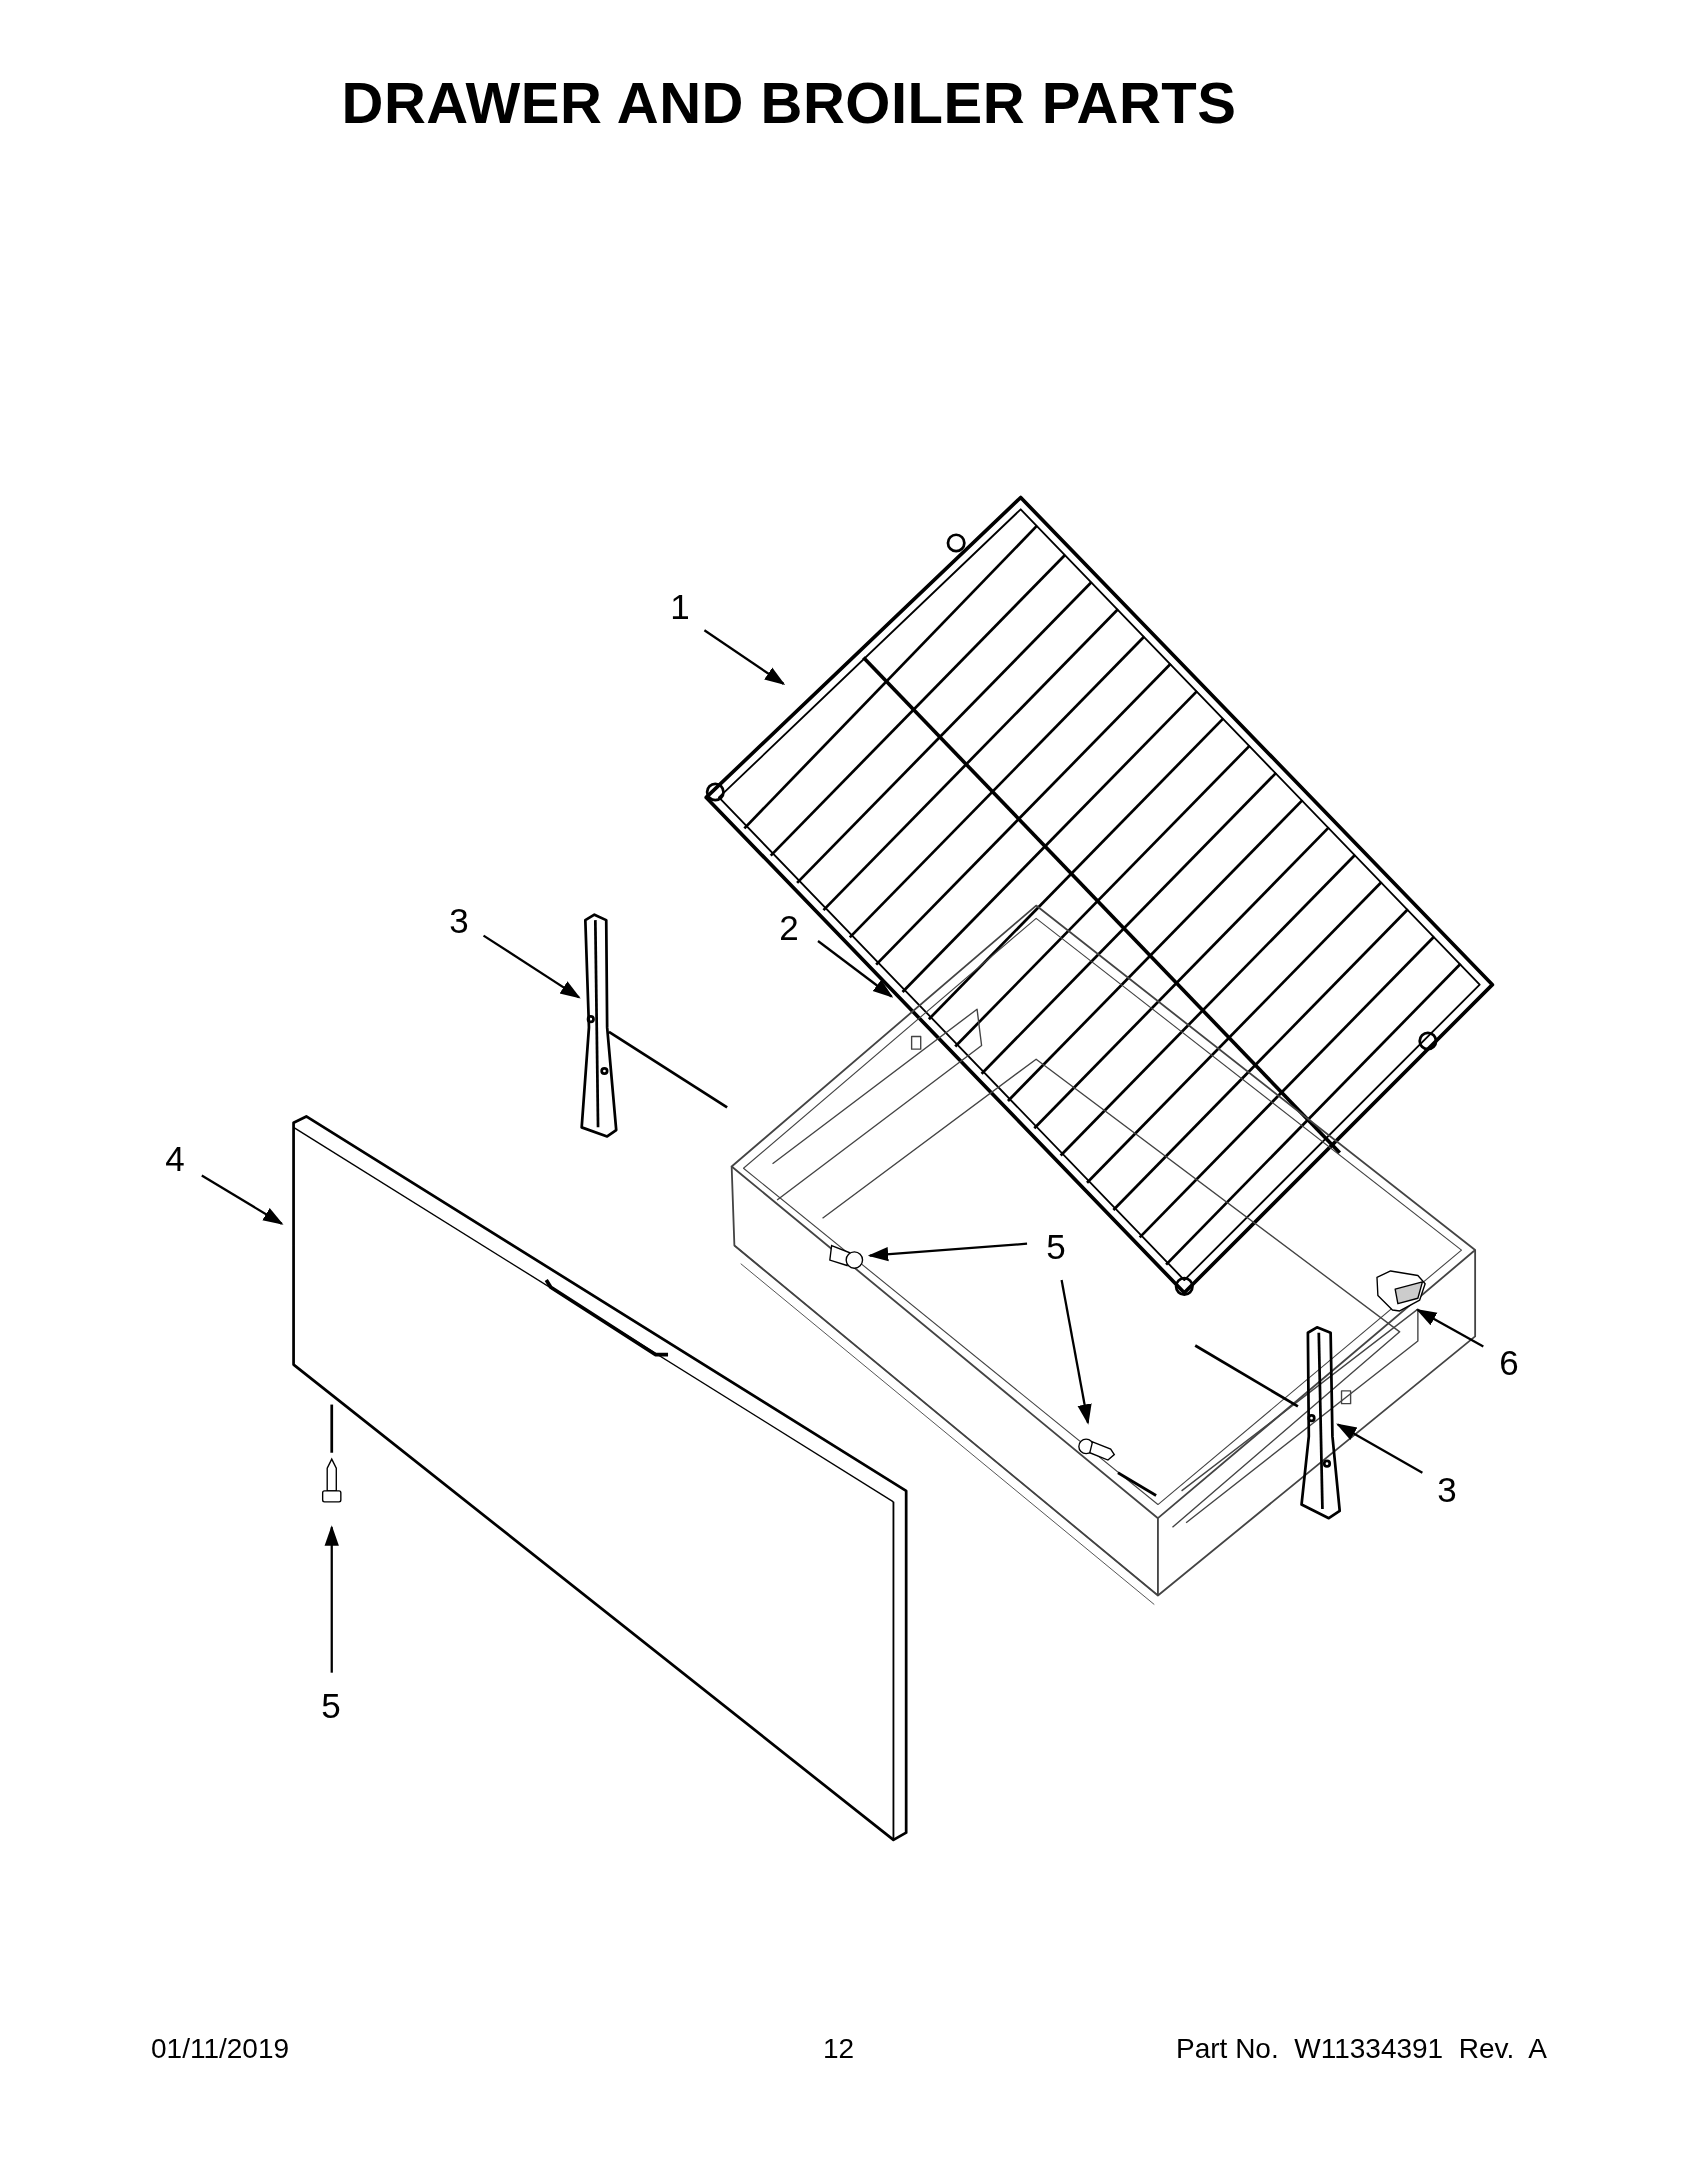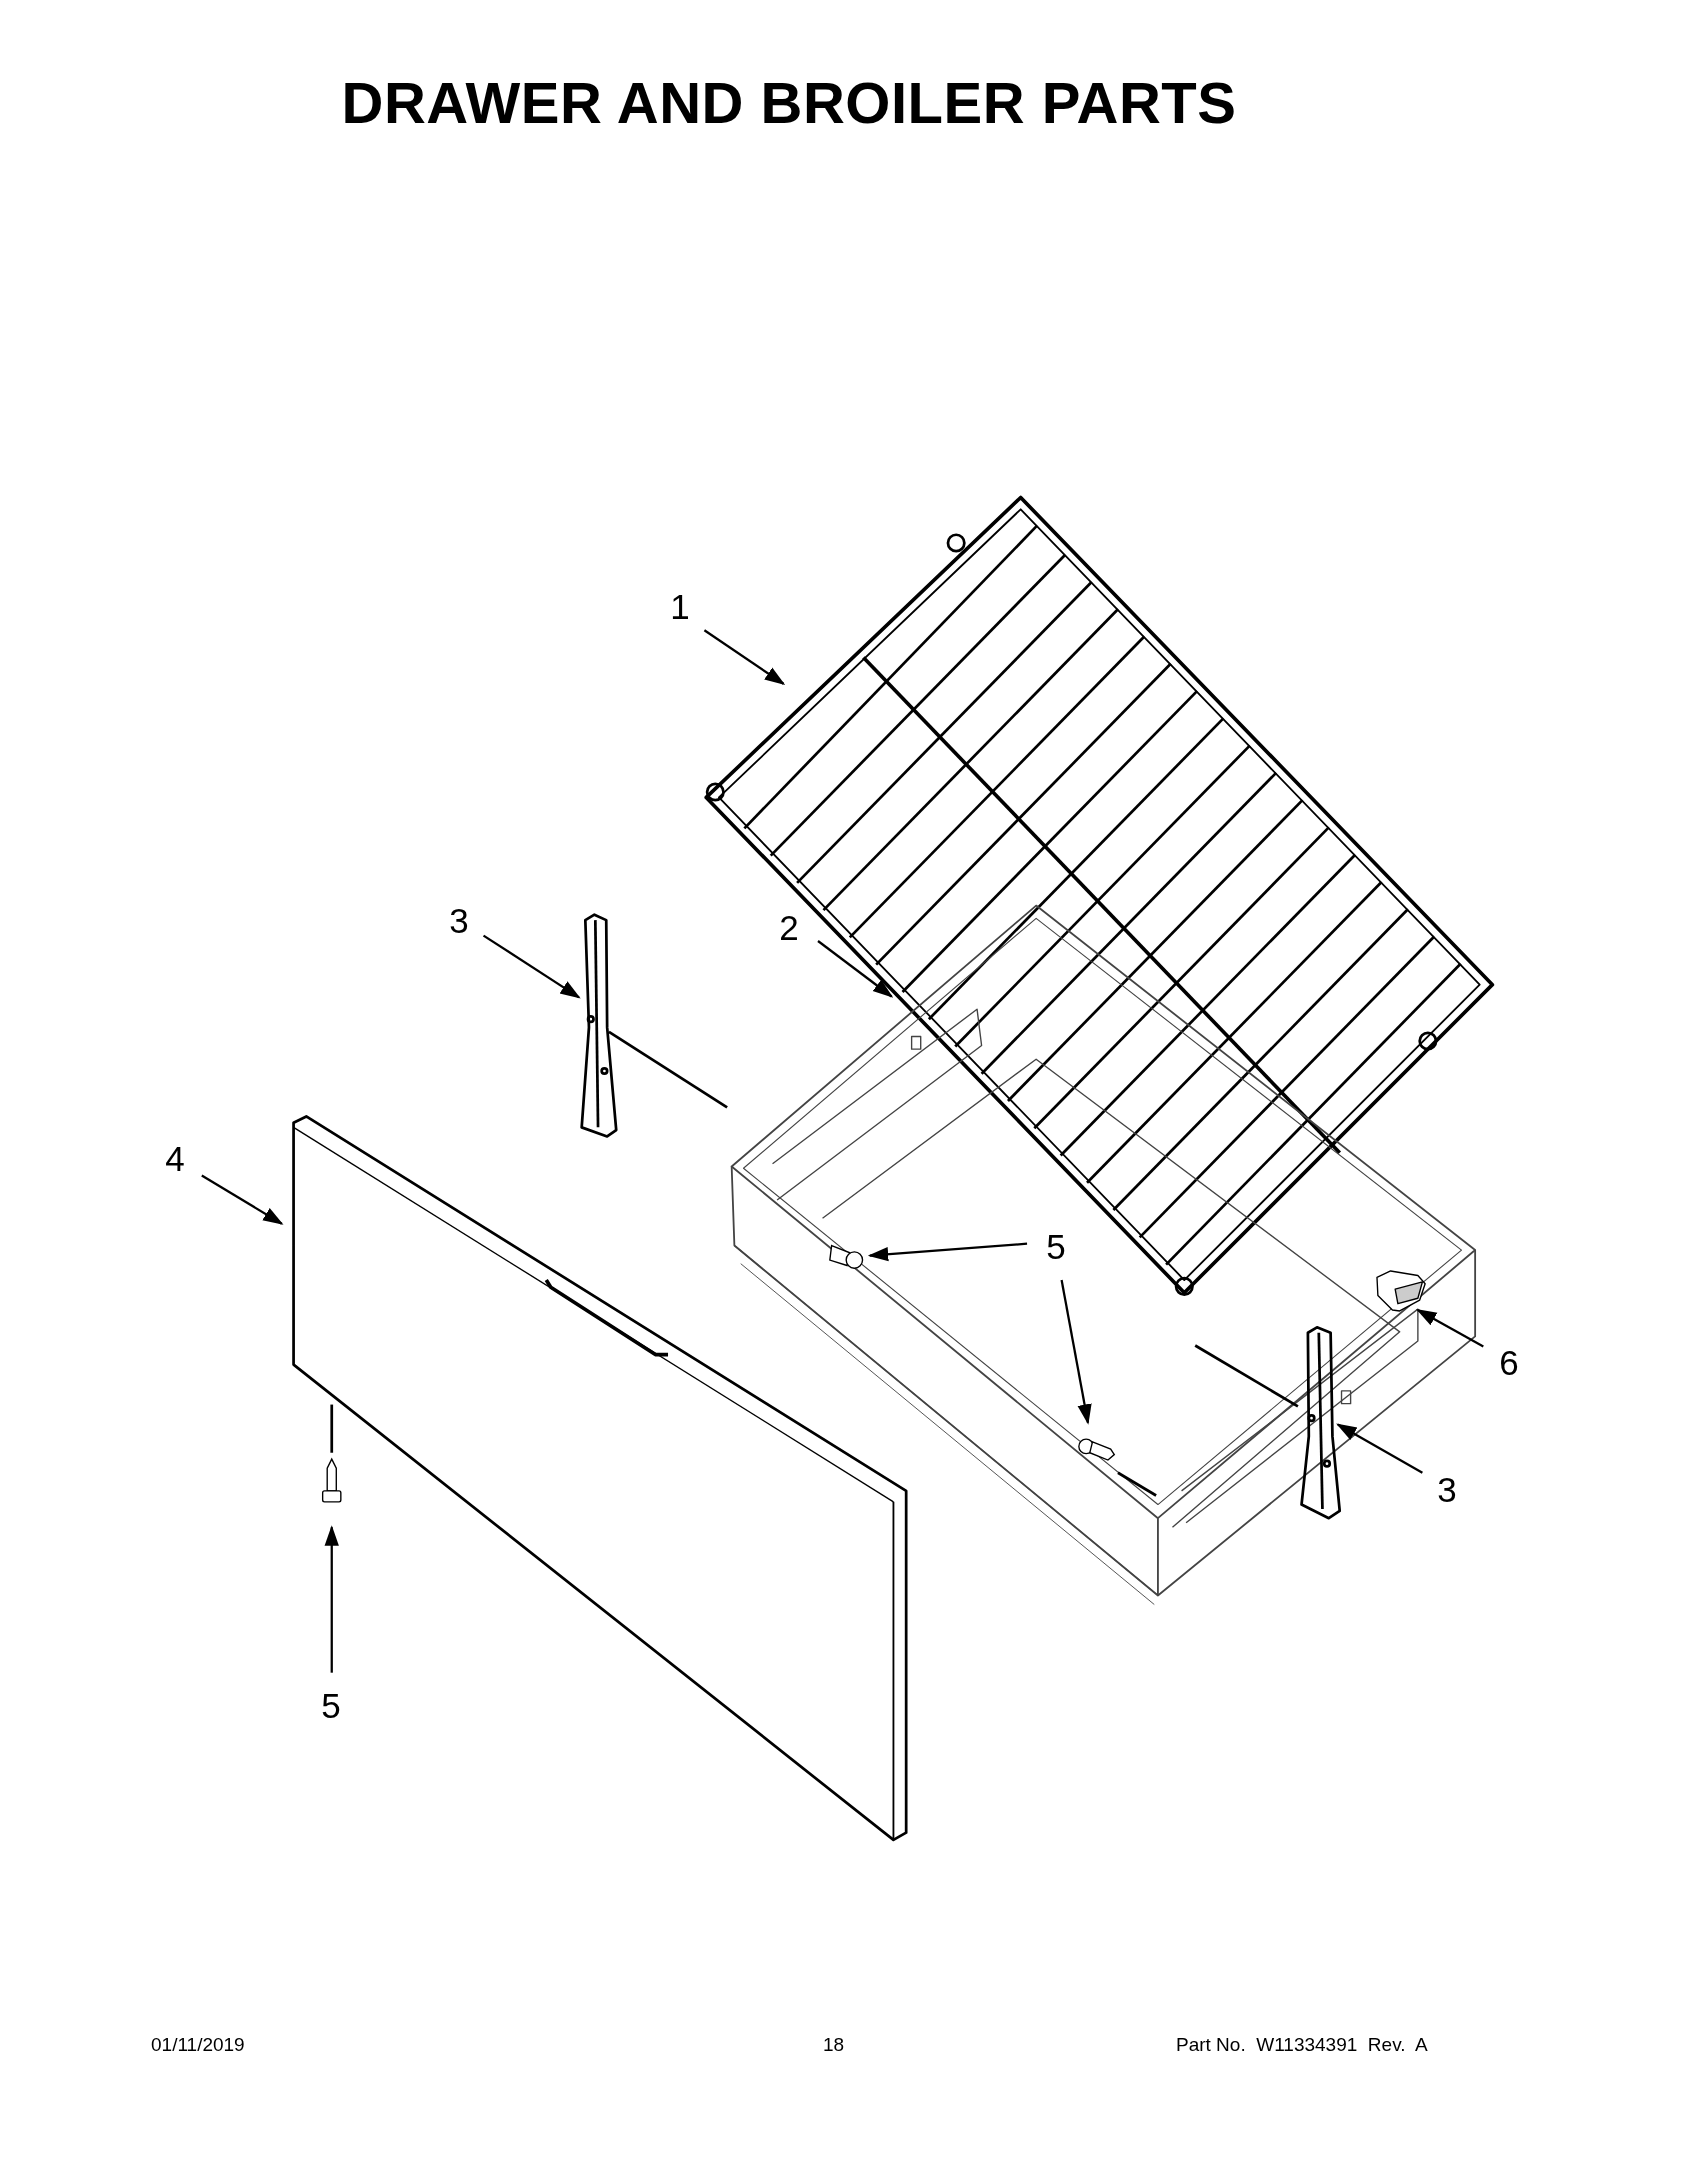--- a/index.html
+++ b/index.html
@@ -2,21 +2,21 @@
 <html style="font-size:14.5px"><head>
 <meta charset="utf-8">
 <style>
   html, body { margin:0; padding:0; background:#ffffff; }
   body { width:1686px; height:2182px; position:relative; overflow:hidden;
          font-family:"Liberation Sans", sans-serif; color:#000; }
   .title { position:absolute; left:0; width:1578px; top:69px; text-align:center;
            font-weight:bold; font-size:58px; letter-spacing:0.5px; }
   .diagram { position:absolute; left:0; top:0; width:1686px; height:2182px; }
   .callout { position:absolute; font-size:35px; line-height:1; transform:translate(-50%,-50%); }
-  .footer { position:absolute; top:2035px; font-size:19px; line-height:1; }
+  .footer { position:absolute; top:2035px; font-size:28px; line-height:1; }
 </style>
 </head>
 <body>
 
 <div class="title">DRAWER AND BROILER PARTS</div>
 
 <svg class="diagram" viewBox="0 0 1855 2400" xmlns="http://www.w3.org/2000/svg">
   <defs>
     <marker id="ah" viewBox="0 0 10 10" refX="9" refY="5" markerWidth="9" markerHeight="9" orient="auto-start-reverse">
       <path d="M0,1.5 L10,5 L0,8.5 Z" fill="#000"></path>
@@ -130,15 +130,15 @@
 <div class="callout" style="left:680px; top:606px;">1</div>
 <div class="callout" style="left:789px; top:927px;">2</div>
 <div class="callout" style="left:459px; top:920px;">3</div>
 <div class="callout" style="left:1447px; top:1489px;">3</div>
 <div class="callout" style="left:175px; top:1158px;">4</div>
 <div class="callout" style="left:331px; top:1705px;">5</div>
 <div class="callout" style="left:1056px; top:1246px;">5</div>
 <div class="callout" style="left:1509px; top:1362px;">6</div>
 
 <div class="footer" style="left:151px;">01/11/2019</div>
-<div class="footer" style="left:823px;">18</div>
+<div class="footer" style="left:823px;">12</div>
 <div class="footer" style="left:1176px; white-space:pre;">Part No.  W11334391  Rev.  A</div>
 
 
 </body></html>

